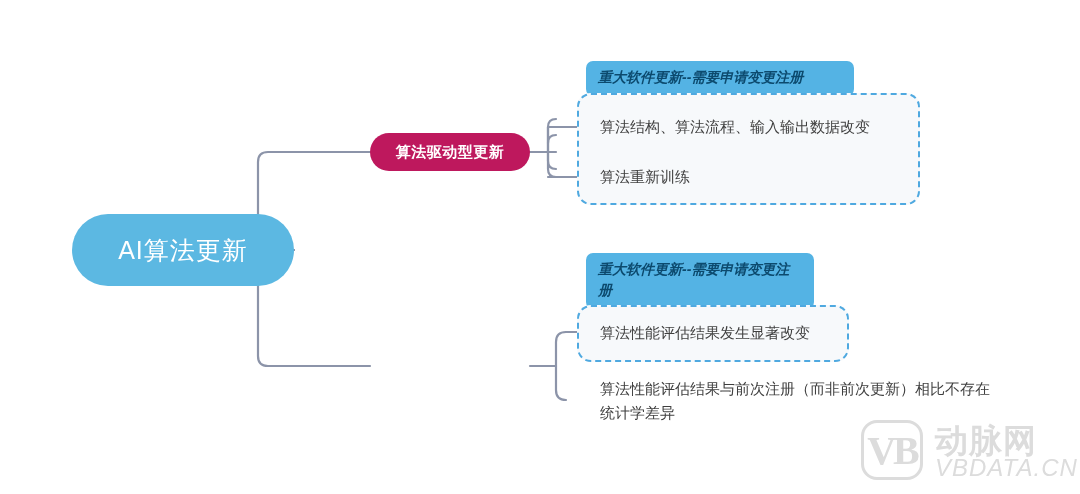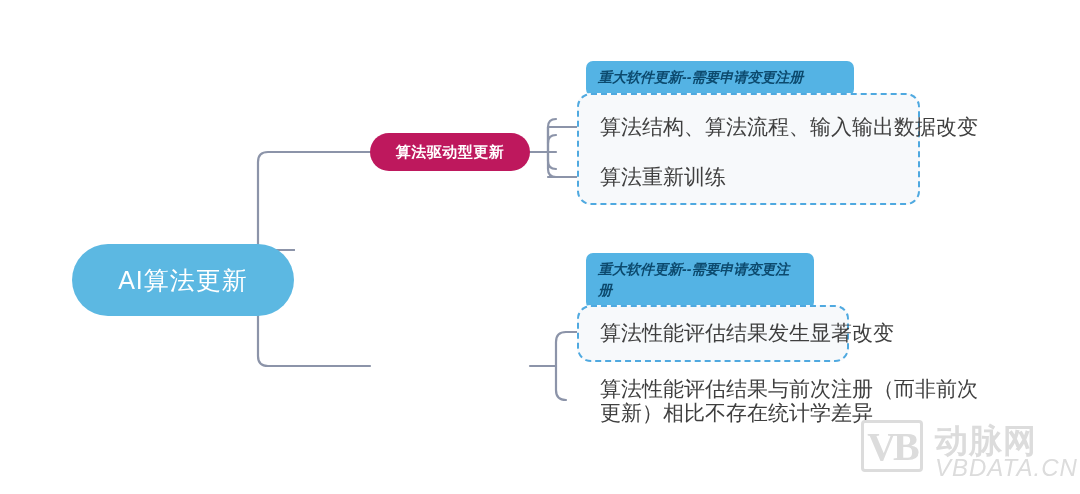--- a/index.html
+++ b/index.html
@@ -26,21 +26,20 @@
     width: 222px;
     height: 72px;
     background: #5cb8e2;
     border-radius: 36px;
     display: flex;
     align-items: center;
     justify-content: center;
     color: #ffffff;
     font-size: 25px;
     letter-spacing: 1px;
-    margin-top: 30px;
   }
 
   
   .branch-node {
     position: absolute;
     width: 160px;
     height: 38px;
     background: #be185d;
     border-radius: 19px;
     display: flex;
@@ -109,21 +108,21 @@
     left: 577px;
     top: 305px;
     width: 272px;
     height: 57px;
   }
 
   
   .leaf-text {
     position: absolute;
     color: #3f3f3f;
-    font-size: 21px;
+    font-size: 15px;
     line-height: 24px;
     white-space: pre-line;
   }
   #leaf-1-1 { left: 600px; top: 115px; }
   #leaf-1-2 { left: 600px; top: 165px; text-align: center; }
   #leaf-2-1 { left: 600px; top: 321px; }
   #leaf-2-2 { left: 600px; top: 377px; width: 390px; }
 
   
   #watermark {
@@ -131,23 +130,23 @@
     left: 861px;
     top: 420px;
     width: 200px;
     height: 62px;
   }
   #watermark-mark {
     position: absolute;
     left: 0;
     top: 0;
     width: 62px;
-    height: 52px;
+    height: 60px;
     border: 3px solid #dcdcdc;
-    border-radius: 4px;
+    border-radius: 16px;
     box-sizing: border-box;
     color: #dcdcdc;
     font-family: "Liberation Serif", "DejaVu Serif", serif;
     font-size: 40px;
     font-weight: bold;
     display: flex;
     align-items: center;
     justify-content: center;
     letter-spacing: -3px;
   }

